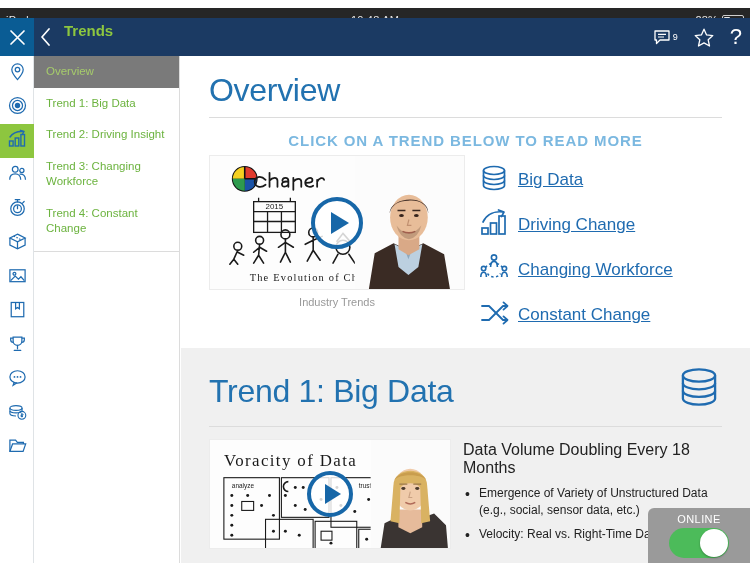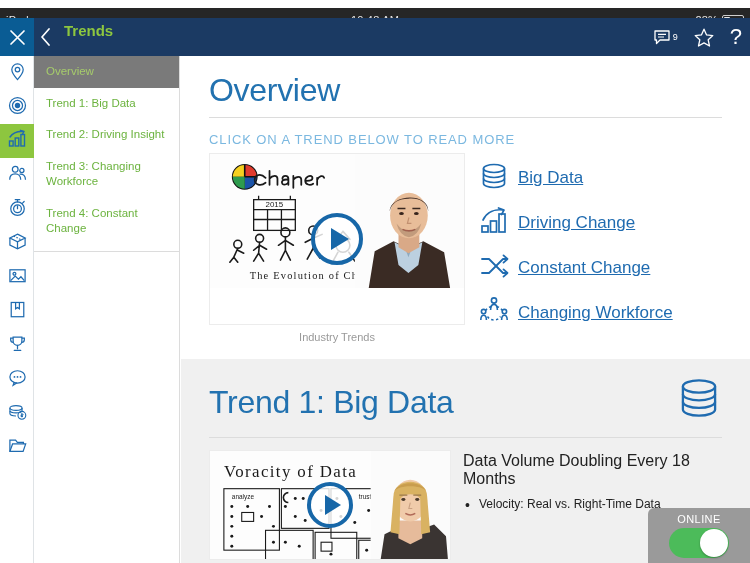--- a/index.html
+++ b/index.html
@@ -91,28 +91,29 @@
   }
   .section { padding: 0 28px; }
   .section.alt { background: #f0f0f0; }
   .sec-title {
     font-size: 32px; color: #2272b0; font-weight: 300; letter-spacing: -0.3px;
     padding-top: 16px; padding-bottom: 8px;
   }
   .sec-title-row { display: flex; align-items: center; justify-content: space-between; }
   .sec-rule { height: 1px; background: #dcdcdc; }
   .sec-hint {
-    color: #7bb8e0; font-size: 13px; letter-spacing: .9px;
+    text-align: center; color: #7bb8e0; font-size: 15px; letter-spacing: .9px;
     padding: 14px 0 6px 0;
+    font-weight: bold;
   }
 
   .over-body { display: flex; gap: 14px; padding-bottom: 16px; }
   .video-wrap { width: 256px; }
   .video-thumb {
-    position: relative; width: 256px; height: 172px; background: #ffffff;
+    position: relative; width: 256px; height: 135px; background: #ffffff;
     overflow: hidden; border: 1px solid #ececec; cursor: pointer;
   }
   .video-caption { text-align:center; color:#999; font-size:11px; padding-top:6px; }
   .play-btn {
     position: absolute; left: 50%; top: 50%; transform: translate(-50%,-50%);
     width: 52px; height: 52px; border-radius: 50%;
     border: 4px solid #1767a8; background: rgba(255,255,255,.82);
     display: flex; align-items: center; justify-content: center;
   }
   .play-tri {
@@ -487,45 +488,45 @@
                 <rect x="20" y="8" width="6" height="18"></rect>
                 <path d="M4 14 C8 6 16 3 24 4" stroke-linecap="round"></path>
                 <path d="M19.5 2 L25 4 L22.5 8.6" stroke-linecap="round" stroke-linejoin="round"></path>
               </svg>
             </span>
             <span class="trend-link-label">Driving Change</span>
           </div>
 
           <div class="trend-link">
             <span>
-              <svg width="30" height="30" viewBox="0 0 30 30" fill="none" stroke="#1f6bb0" stroke-width="1.8" stroke-linecap="round" stroke-linejoin="round">
-                <path d="M3 8 H10 L24 22 H28"></path>
-                <path d="M24.5 18.4 L28.5 22 L24.5 25.6"></path>
-                <path d="M3 22 H10 L24 8 H28"></path>
-                <path d="M24.5 4.4 L28.5 8 L24.5 11.6"></path>
-              </svg>
-            </span>
-            <span class="trend-link-label">Constant Change</span>
-          </div>
-
-          <div class="trend-link">
-            <span>
               <svg width="30" height="30" viewBox="0 0 30 30" fill="none" stroke="#1f6bb0" stroke-width="1.6">
                 <circle cx="15" cy="4.5" r="2.6"></circle>
                   <path d="M11.6 14 C11.6 9.6 13 8.4 15 8.4 C17 8.4 18.4 9.6 18.4 14"></path>
                 <circle cx="4.6" cy="15.6" r="2.2"></circle>
                   <path d="M1.8 24 C1.8 20.3 3 19.2 4.6 19.2 C6.2 19.2 7.4 20.3 7.4 24"></path>
                 <circle cx="25.4" cy="15.6" r="2.2"></circle>
                   <path d="M22.6 24 C22.6 20.3 23.8 19.2 25.4 19.2 C27 19.2 28.2 20.3 28.2 24"></path>
                 <path d="M8.6 20.5 C10.5 25.2 19.5 25.2 21.4 20.5" stroke-dasharray="2.4 2.4"></path>
                 <path d="M12.3 10.4 C9.4 11.4 7.3 13 6.4 15" stroke-dasharray="2.4 2.4"></path>
                 <path d="M17.7 10.4 C20.6 11.4 22.7 13 23.6 15" stroke-dasharray="2.4 2.4"></path>
               </svg>
             </span>
             <span class="trend-link-label">Changing Workforce</span>
+          </div>
+
+          <div class="trend-link">
+            <span>
+              <svg width="30" height="30" viewBox="0 0 30 30" fill="none" stroke="#1f6bb0" stroke-width="1.8" stroke-linecap="round" stroke-linejoin="round">
+                <path d="M3 8 H10 L24 22 H28"></path>
+                <path d="M24.5 18.4 L28.5 22 L24.5 25.6"></path>
+                <path d="M3 22 H10 L24 8 H28"></path>
+                <path d="M24.5 4.4 L28.5 8 L24.5 11.6"></path>
+              </svg>
+            </span>
+            <span class="trend-link-label">Constant Change</span>
           </div>
 
         </div>
       </div>
     </div>
 
     <div class="section alt">
       <div class="sec-title sec-title-row">
         <span>Trend 1: Big Data</span>
         <span>
@@ -603,20 +604,21 @@
             </g>
           </svg>
           <div class="play-btn" style="width:46px;height:46px;border-width:4px;">
             <div class="play-tri" style="border-left-width:16px;border-top-width:10px;border-bottom-width:10px;"></div>
           </div>
         </div>
 
         <div class="trend-points">
           <div class="tp-head">Data Volume Doubling Every 18 Months</div>
           <ul class="tp-list">
+            <li>Emergence of Variety of Unstructured Data (e.g., social, sensor data, etc.)</li>
             <li>Velocity: Real vs. Right-Time Data</li>
           </ul>
         </div>
       </div>
     </div>
 
   </div>
 
   <div class="online-widget">
     <div class="online-label">ONLINE</div>

